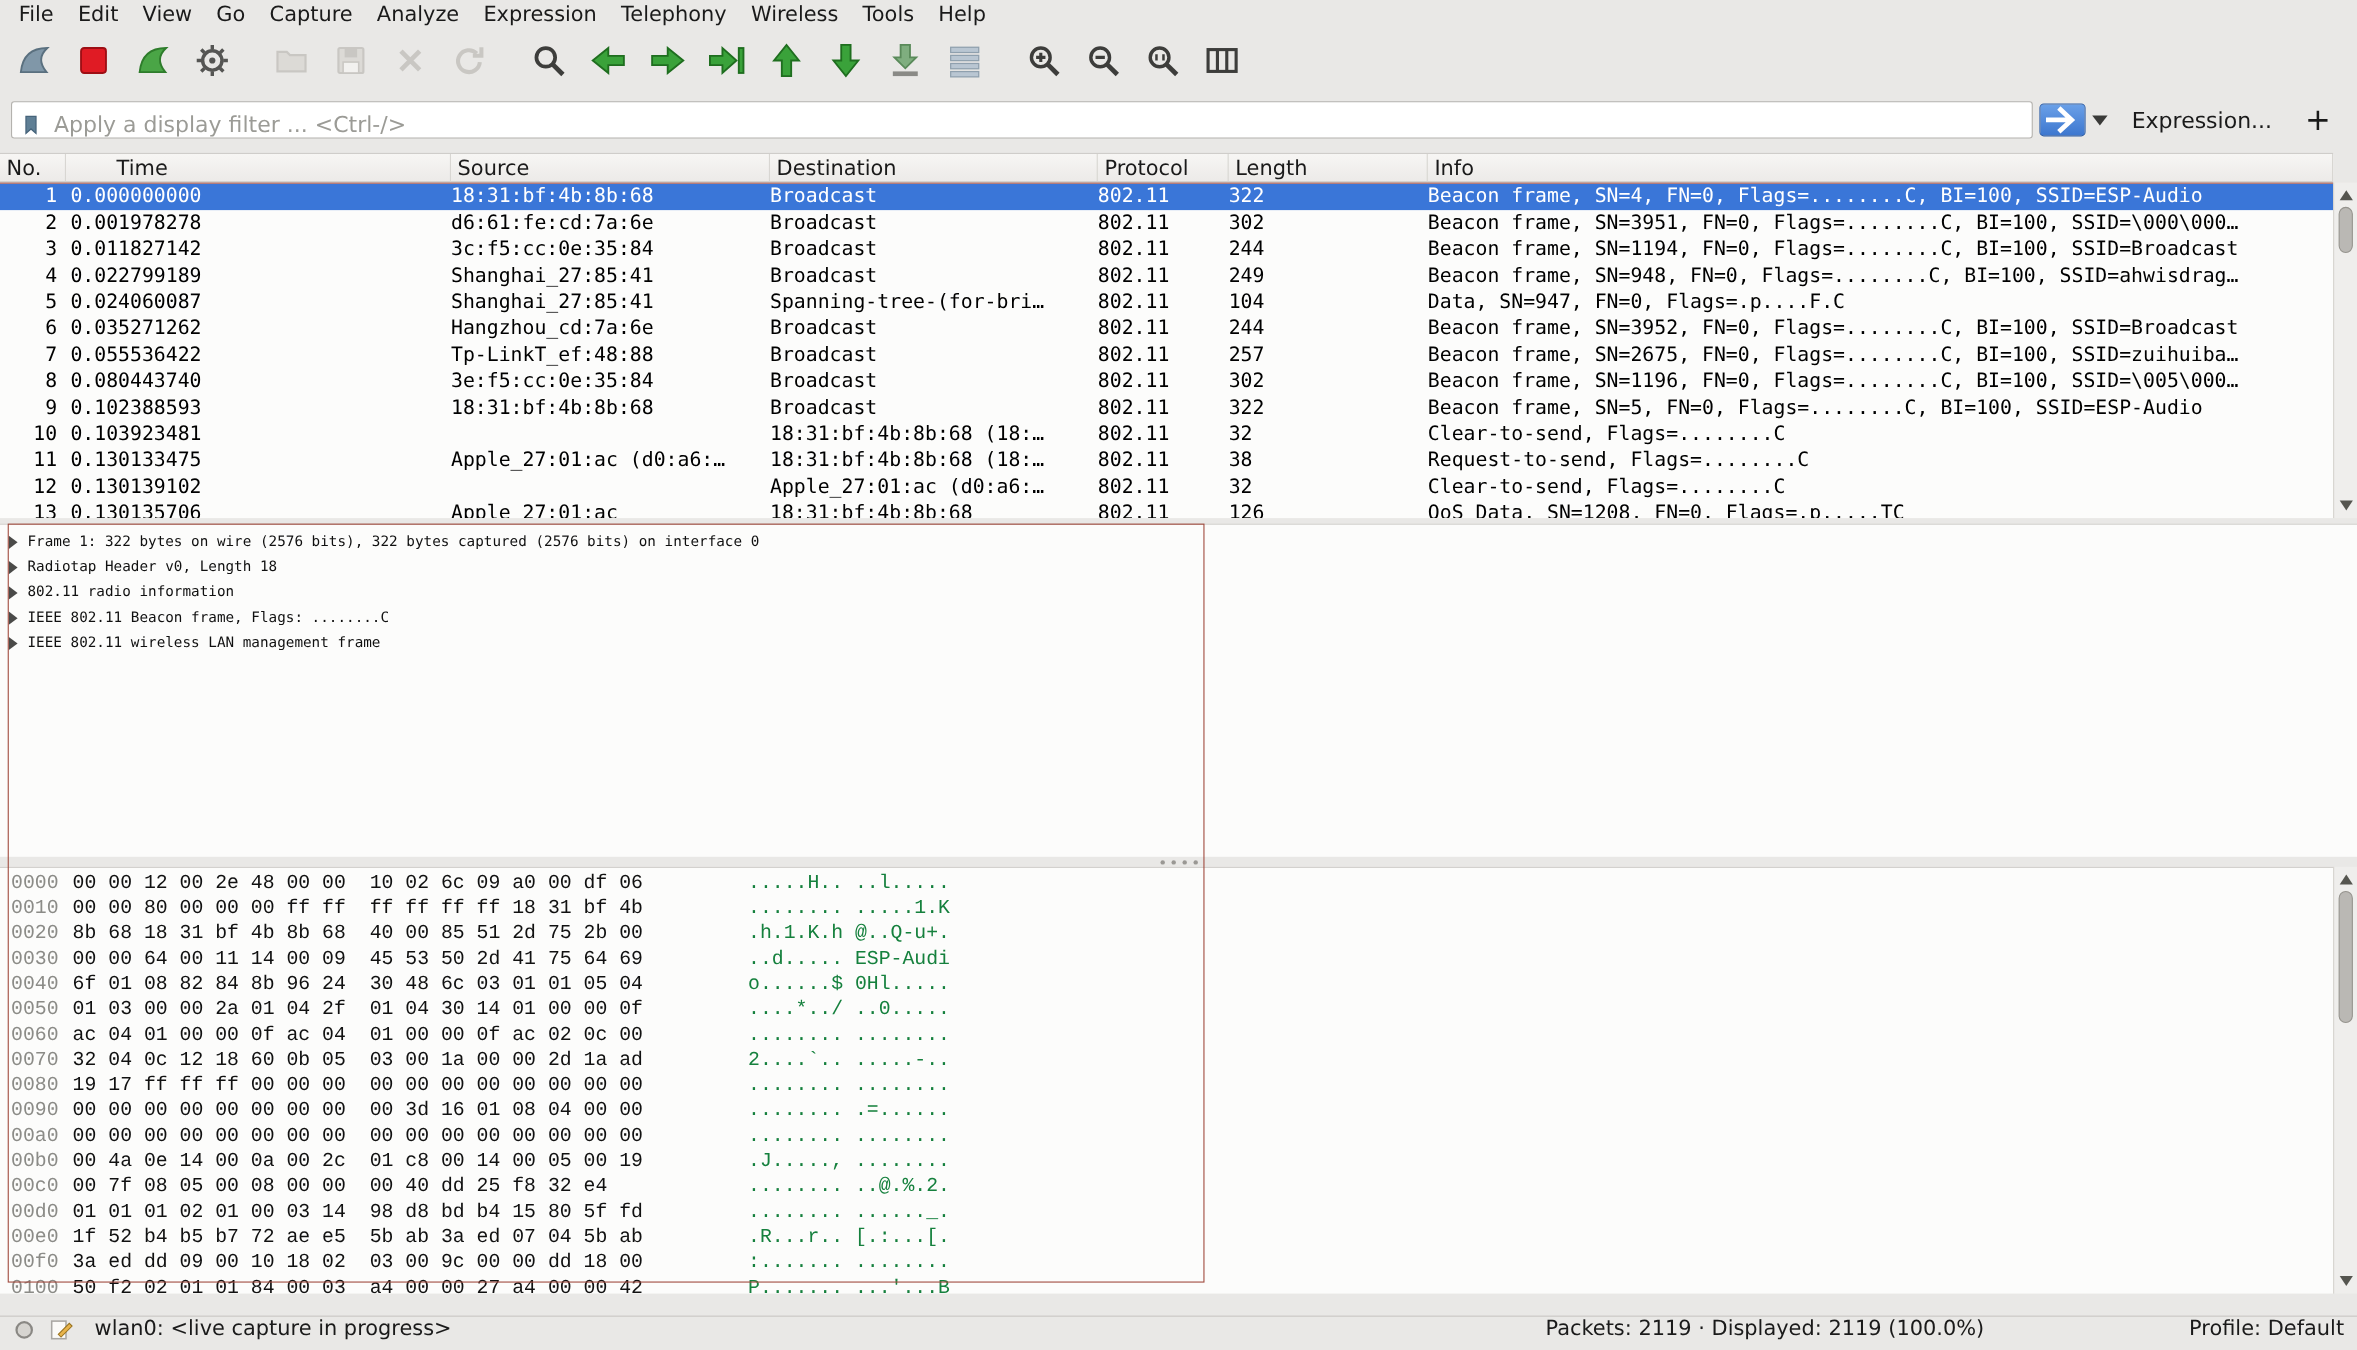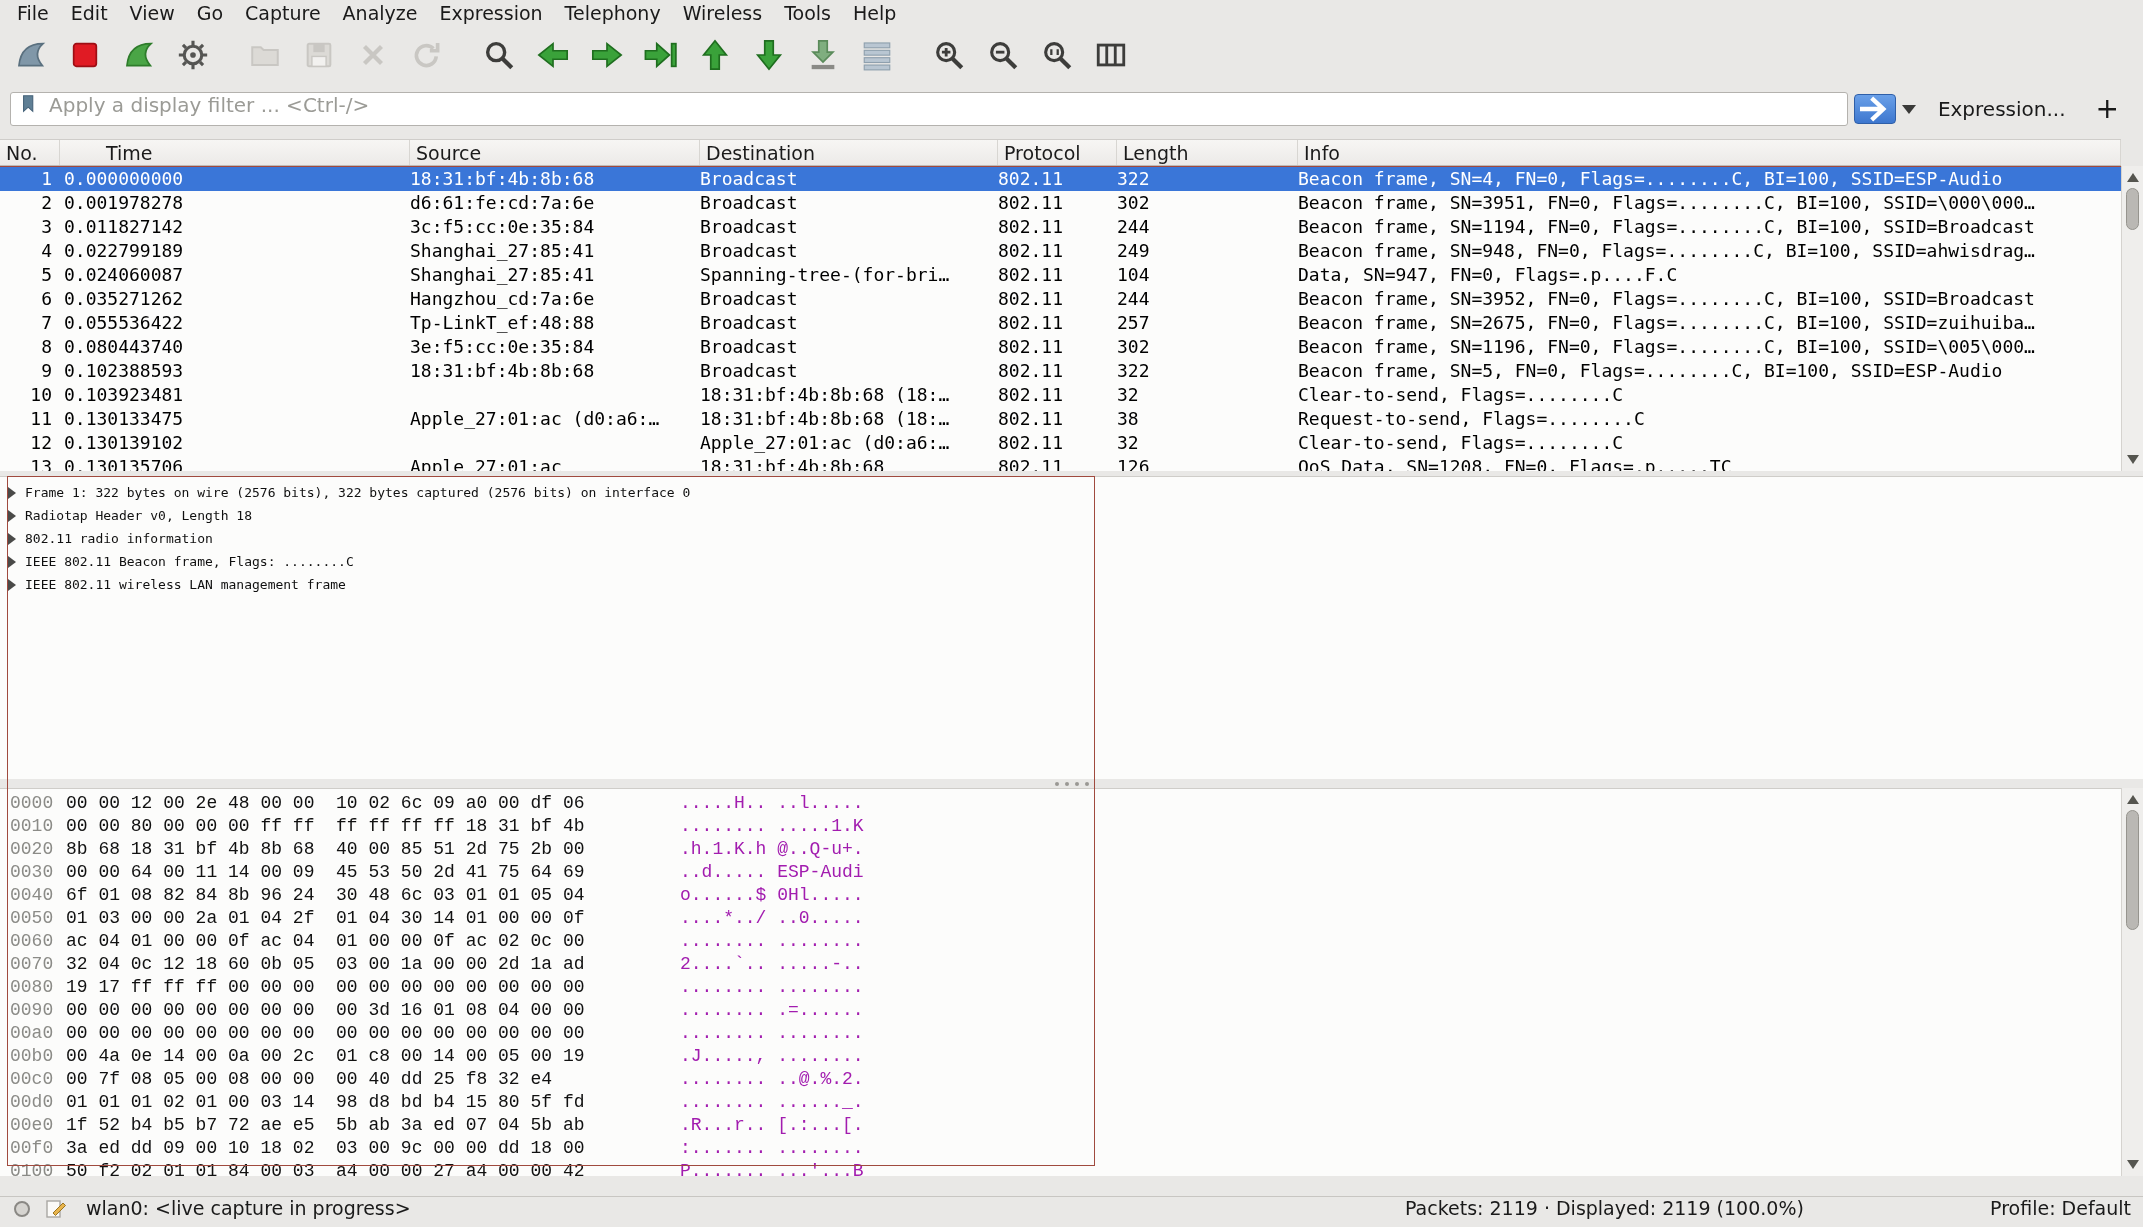--- a/index.html
+++ b/index.html
@@ -11,21 +11,21 @@
   .menu-item{padding:0 11px;height:100%;display:flex;align-items:center;cursor:default}
 
   
   .toolbar{position:absolute;left:0;top:26px;width:100%;height:58px;display:flex;align-items:center;padding-left:4px}
   .tbtn{width:54px;height:50px;display:flex;align-items:center;justify-content:center;border-radius:4px}
   .tbtn svg{width:34px;height:34px}
   .tbtn.tgroup{margin-left:18px}
 
   
   .filterbar{position:absolute;left:0;top:84px;width:100%;height:50px;display:flex;align-items:center;padding:0 10px}
-  .filter-input{flex:1;height:34px;background:#ffffff;border:1px solid #b4b2ae;border-radius:3px;display:flex;align-items:flex-start;padding:0 8px;gap:8px}
+  .filter-input{flex:1;height:34px;background:#ffffff;border:1px solid #b4b2ae;border-radius:3px;display:flex;align-items:flex-end;padding:0 8px;gap:8px}
   .filter-input svg{width:22px;height:22px;flex:none}
   .filter-input input{flex:1;border:none;outline:none;font-size:20px;color:#1a1a1a;background:transparent;font-family:"DejaVu Sans","Liberation Sans",sans-serif}
   .filter-input input::placeholder{color:#9b9b96}
   .apply-btn{width:42px;height:30px;margin-left:6px;background:linear-gradient(#6aa0e8,#3d77cf);border:1px solid #2f5fa8;border-radius:4px;display:flex;align-items:center;justify-content:center;flex:none}
   .caret-btn{width:26px;height:30px;display:flex;align-items:center;justify-content:center;flex:none}
   .caret{width:0;height:0;border-left:7px solid transparent;border-right:7px solid transparent;border-top:9px solid #3a3a38}
   .expression{font-size:20px;padding:0 16px;white-space:nowrap}
   .plus-btn{font-size:28px;line-height:28px;margin-left:auto;padding:0 14px}
 
   
@@ -53,21 +53,21 @@
 
   
   .splitter{position:absolute;left:0;top:779px;width:2143px;height:9px;background:#e9e8e6;display:flex;align-items:center;justify-content:center;gap:6px}
   .dot{width:4px;height:4px;border-radius:50%;background:#9a9894}
 
   
   .hexpane{position:absolute;left:0;top:788px;width:2121px;height:388px;background:#fcfcfb;border-top:1px solid #cfcdc9;overflow:hidden;font-size:18px;padding-top:3px}
   .hrow{display:flex;height:23px;line-height:23px;font-family:Liberation Mono, monospace}
   .hoff{width:56px;padding-left:10px;color:#8b8b87;flex:none}
   .hbytes{width:614px;margin-left:10px;white-space:pre;color:#111;flex:none}
-  .hascii{white-space:pre;color:#a21caf}
+  .hascii{white-space:pre;color:#15803d}
 
   
   .red-box{position:absolute;left:7px;top:476px;width:1088px;height:690px;border:1px solid #a04a3e;pointer-events:none;z-index:5}
 
   
   .scrollbar{position:absolute;left:2121px;width:22px;background:#efeeec;border-left:1px solid #d5d3cf;display:flex;flex-direction:column;justify-content:space-between;align-items:center}
   .sb-up{width:0;height:0;border-left:6px solid transparent;border-right:6px solid transparent;border-bottom:9px solid #55554f;margin-top:7px}
   .sb-down{width:0;height:0;border-left:6px solid transparent;border-right:6px solid transparent;border-top:9px solid #55554f;margin-bottom:7px}
   .sb-thumb{position:absolute;left:4px;width:13px;background:#bab8b4;border:1px solid #96948e;border-radius:7px}
 

